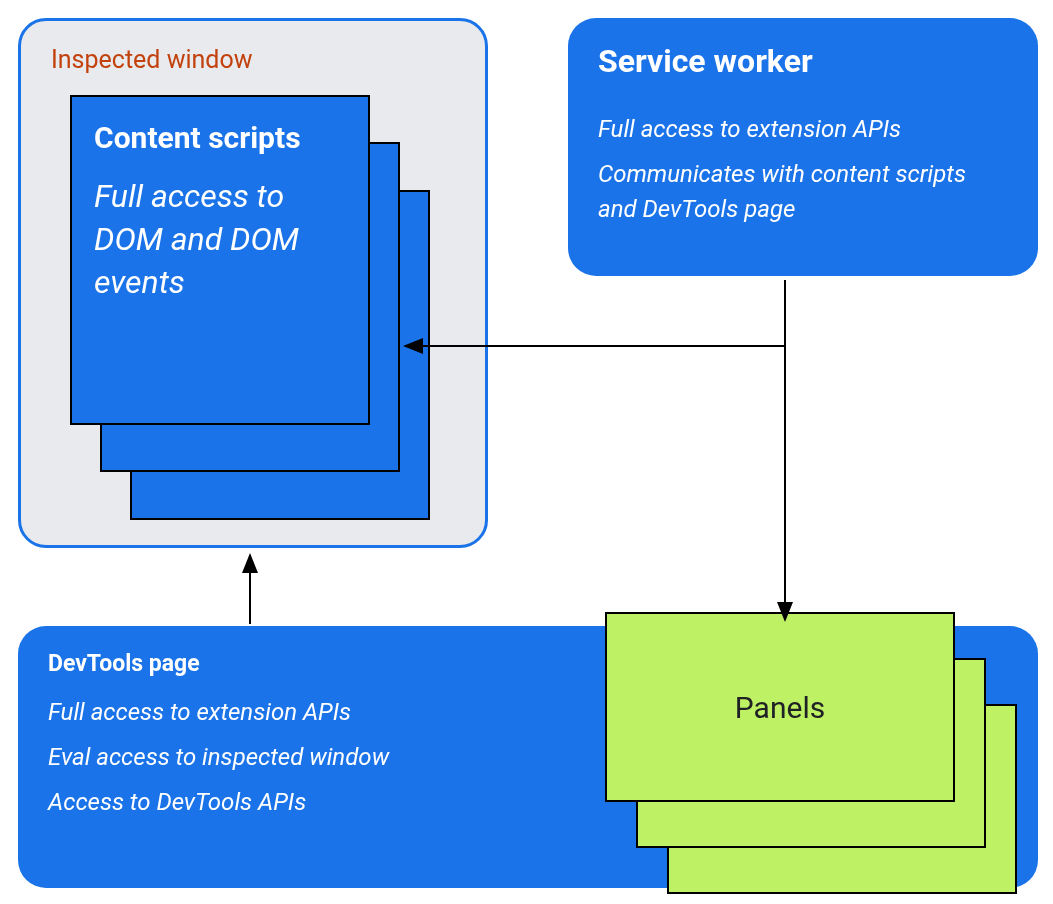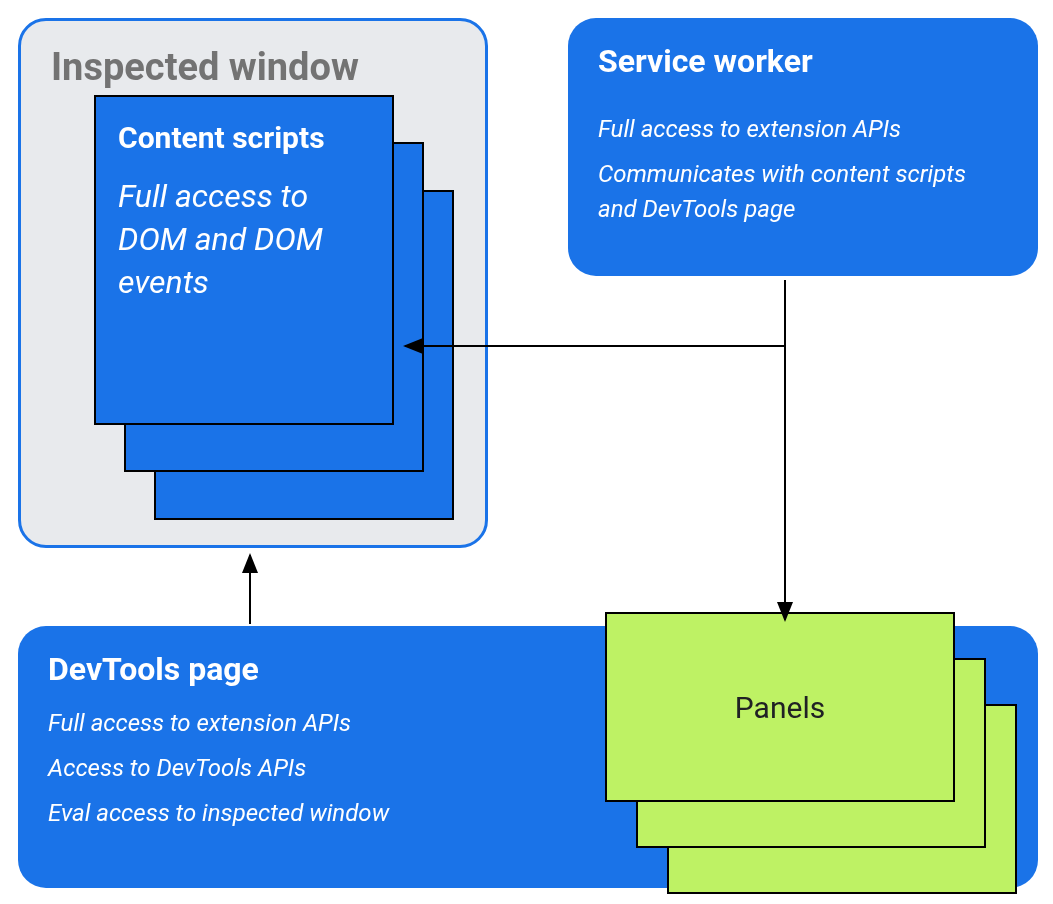--- a/index.html
+++ b/index.html
@@ -17,32 +17,31 @@
     }
     .inspected-window {
       left: 18px;
       top: 18px;
       width: 470px;
       height: 530px;
       background: #e8eaed;
       border: 3px solid #1a73e8;
     }
     .inspected-title {
-      font-size: 38px;
-      font-weight: 700;
-      color: #737373;
+      font-size: 25px;
+      font-weight: 400;
+      color: #c2410c;
       margin-bottom: 20px;
     }
     .content-scripts-stack {
       position: absolute;
       left: 70px;
       top: 95px;
       width: 300px;
       height: 330px;
-      margin-left: 24px;
     }
     .stack-card {
       position: absolute;
       background: #1a73e8;
       border: 2px solid #000;
       width: 300px;
       height: 330px;
     }
     .stack-card.s1 { left: 60px; top: 95px; }
     .stack-card.s2 { left: 30px; top: 47px; }
@@ -81,21 +80,21 @@
       margin-bottom: 10px;
     }
     .devtools-page {
       left: 18px;
       top: 626px;
       width: 1020px;
       height: 262px;
       background: #1a73e8;
     }
     .dt-title {
-      font-size: 32px;
+      font-size: 23px;
       font-weight: 700;
       color: #fff;
       margin-bottom: 20px;
     }
     .dt-desc {
       font-size: 24px;
       font-style: italic;
       color: #fff;
       line-height: 1.3;
       margin-bottom: 14px;
@@ -147,22 +146,22 @@
 
 <div class="box service-worker">
   <div class="sw-title">Service worker</div>
   <div class="sw-desc">Full access to extension APIs</div>
   <div class="sw-desc">Communicates with content scripts and DevTools page</div>
 </div>
 
 <div class="box devtools-page">
   <div class="dt-title">DevTools page</div>
   <div class="dt-desc">Full access to extension APIs</div>
+  <div class="dt-desc">Eval access to inspected window</div>
   <div class="dt-desc">Access to DevTools APIs</div>
-  <div class="dt-desc">Eval access to inspected window</div>
 </div>
 
 <div class="panels-stack">
   <div class="panel-card p1"></div>
   <div class="panel-card p2"></div>
   <div class="panel-card p3">
     <div class="panels-label">Panels</div>
   </div>
 </div>
 

